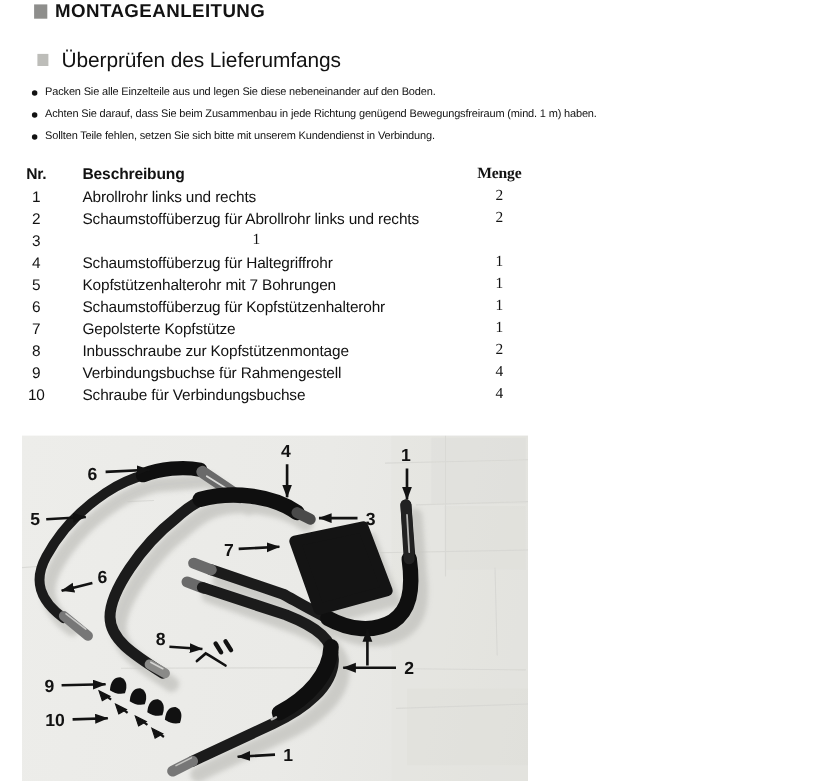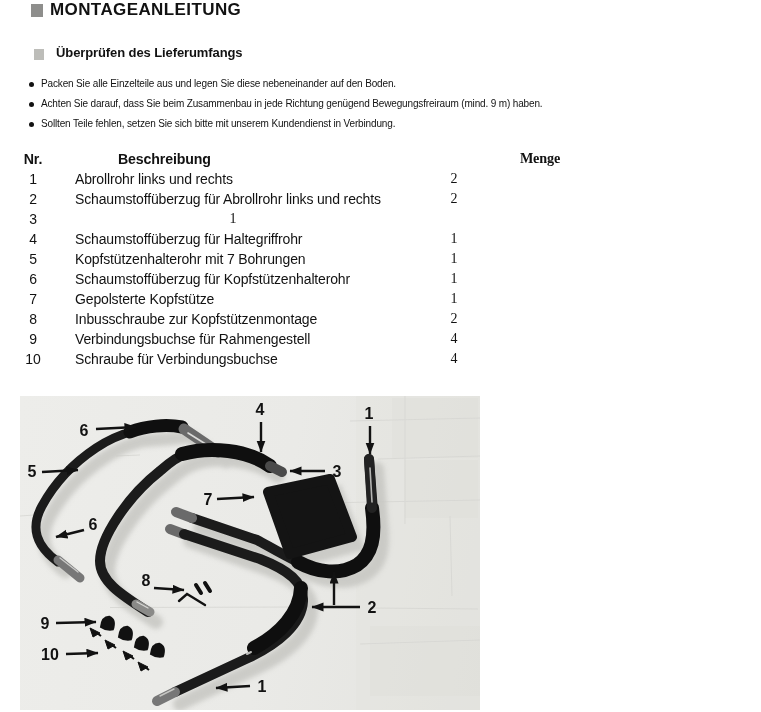--- a/index.html
+++ b/index.html
@@ -12,35 +12,35 @@
 
   
   .title-row { position:absolute; left:0; top:8; height:22px; }
   .sq1 { position:absolute; left:31px; top:4px; width:12px; height:13px;
          background:#7a7a78; opacity:.85; }
   .title { position:absolute; left:50px; top:0; font-size:17px; font-weight:700;
            letter-spacing:.4px; white-space:nowrap; }
   .sub-row { position:absolute; left:0; top:45px; height:20px; }
   .sq2 { position:absolute; left:34px; top:4px; width:10px; height:11px;
          background:#bdbdb9; }
-  .subtitle { position:absolute; left:56px; top:0; font-size:13px; font-weight:700;
+  .subtitle { position:absolute; left:56px; top:0; font-size:19px; font-weight:400;
               letter-spacing:-.1px; white-space:nowrap; }
 
   
   .bullets { position:absolute; left:29px; top:74px; margin:0; padding:0; list-style:none; }
   .bullets li { position:relative; height:20px; line-height:20px; font-size:10px;
                 letter-spacing:-.15px; padding-left:12px; white-space:nowrap; }
   .bullets li .dot { position:absolute; left:0; top:8px; width:5px; height:5px;
                      border-radius:50%; background:#121212; }
 
   
   .ptable { position:absolute; left:18px; top:148px; width:472px; font-size:14px; }
   .trow { display:grid; grid-template-columns:30px 370px 72px; height:20px;
           align-items:center; letter-spacing:-.15px; }
-  .trow.head { font-weight:700; height:21px; font-size:14.2px;gap:43px; }
+  .trow.head { font-weight:700; height:21px; font-size:14.2px; }
   .c-nr  { text-align:center; }
   .c-desc{ padding-left:27px; white-space:nowrap; }
   .c-qty { text-align:center;font-family:Liberation Serif, serif; }
 
   
   .diagram { position:absolute; left:20px; top:396px; width:460px; height:314px;
              background:linear-gradient(100deg,#ededea 0%, #eaeae7 55%, #e3e3df 100%); }
   .diagram svg { display:block; }
   text.callout { font-family:"Liberation Sans",sans-serif; font-size:16px;
                  font-weight:600; fill:#121212; }
@@ -59,21 +59,21 @@
     <span class="subtitle">Überprüfen des Lieferumfangs</span>
   </div>
 
   <ul class="bullets">
     <li>
       <span class="dot"></span>
       <span>Packen Sie alle Einzelteile aus und legen Sie diese nebeneinander auf den Boden.</span>
     </li>
     <li>
       <span class="dot"></span>
-      <span>Achten Sie darauf, dass Sie beim Zusammenbau in jede Richtung genügend Bewegungsfreiraum (mind. 9 m) haben.</span>
+      <span>Achten Sie darauf, dass Sie beim Zusammenbau in jede Richtung genügend Bewegungsfreiraum (mind. 1 m) haben.</span>
     </li>
     <li>
       <span class="dot"></span>
       <span>Sollten Teile fehlen, setzen Sie sich bitte mit unserem Kundendienst in Verbindung.</span>
     </li>
   </ul>
 
   <div class="ptable">
     <div class="trow head">
       <span class="c-nr">Nr.</span>

